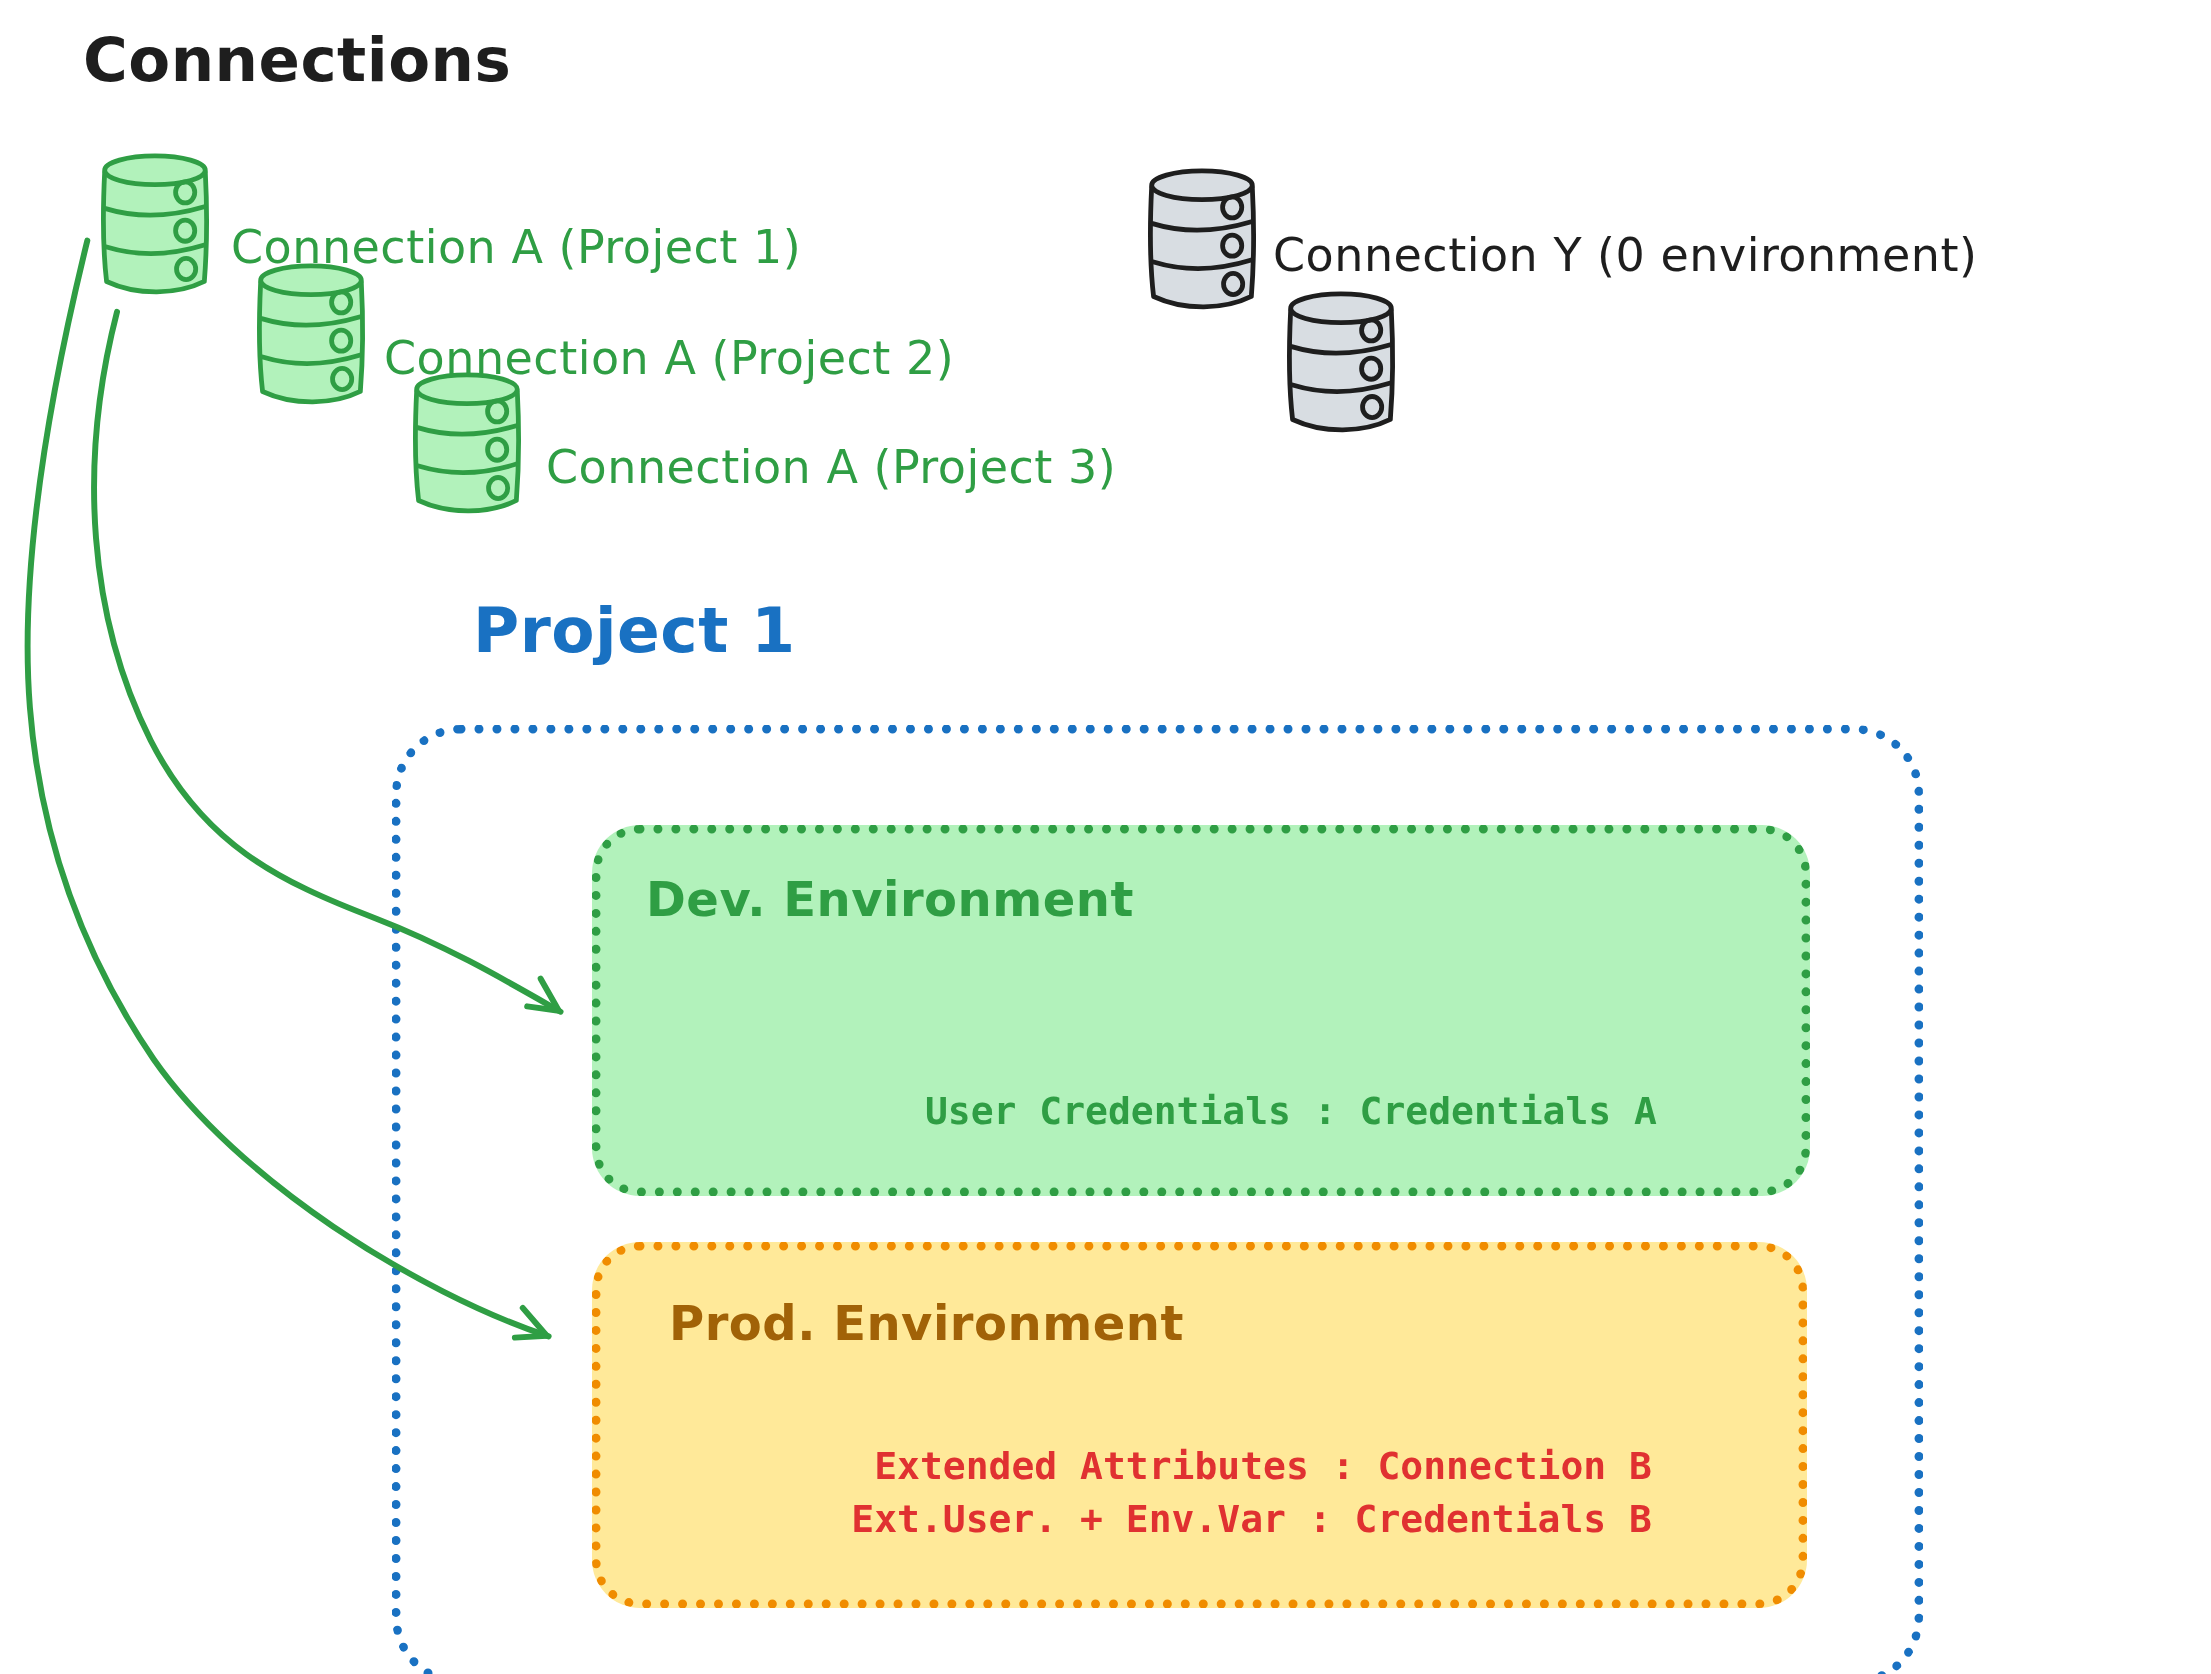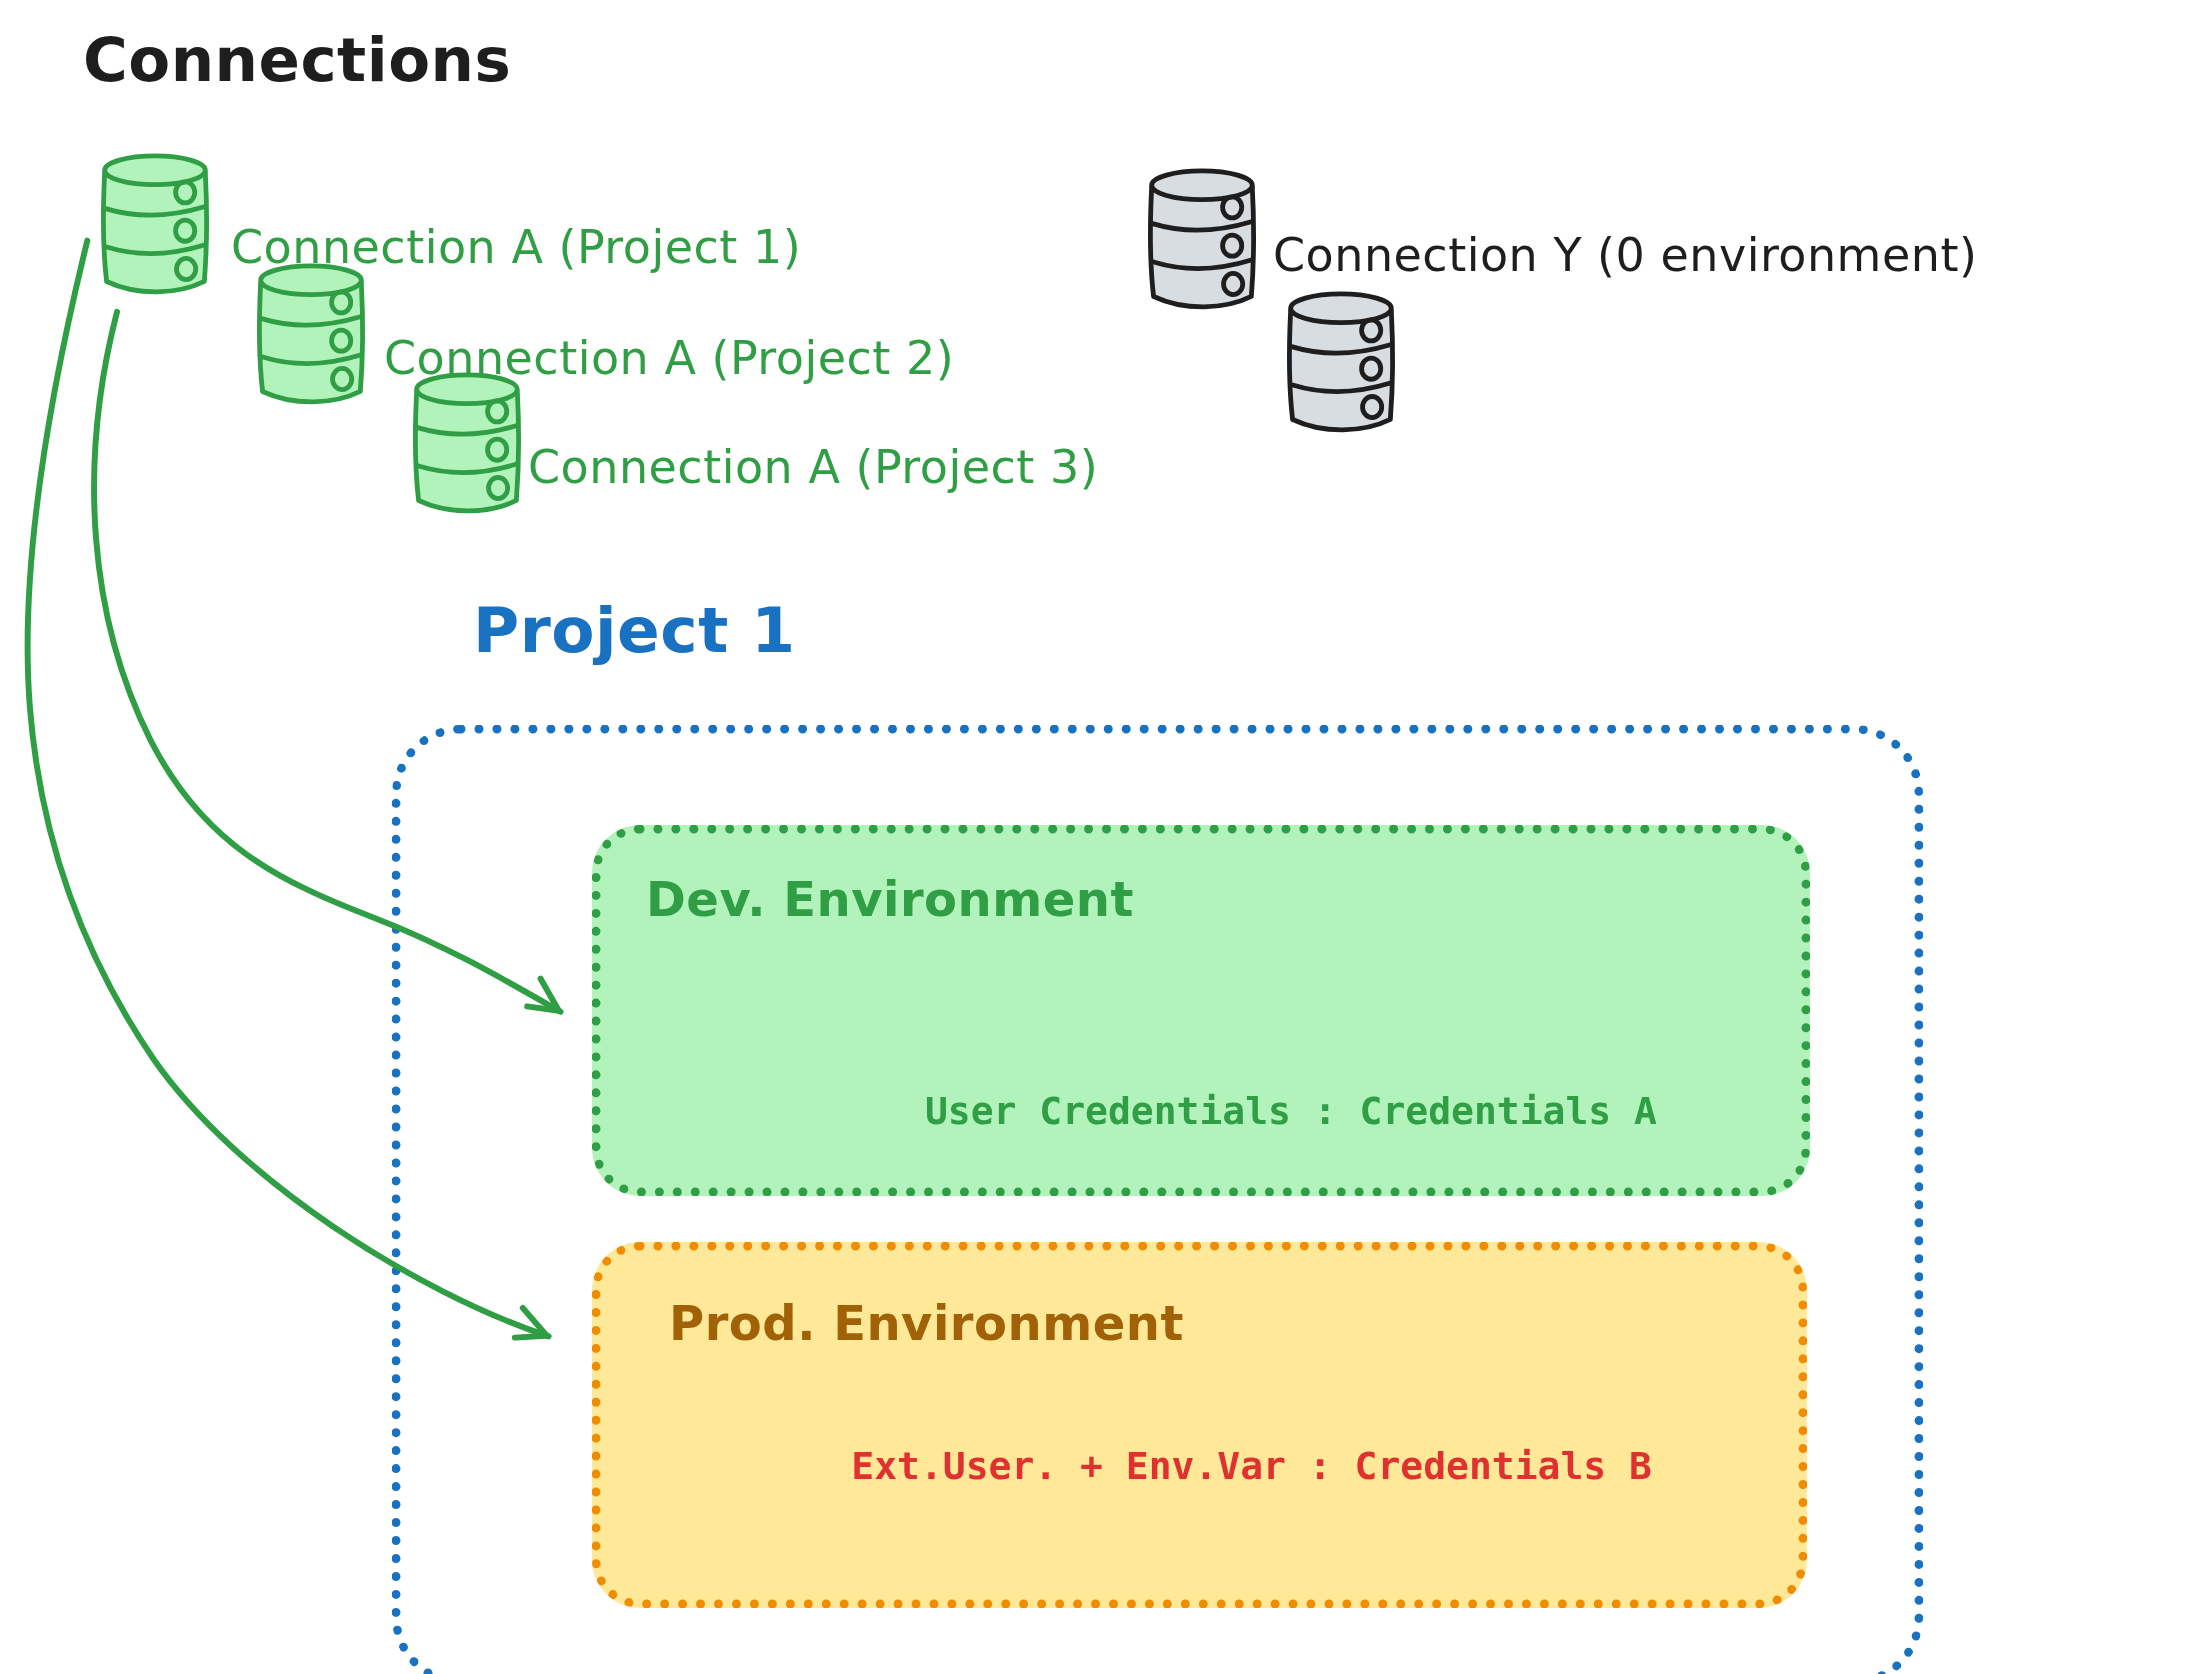--- a/index.html
+++ b/index.html
@@ -14,21 +14,21 @@
 
   .page-title{left:83px;top:24px;font-size:61px;font-weight:700;color:#1e1e1e;}
   .project-title{left:473px;top:594px;font-size:63px;font-weight:700;color:#1971c2;text-align:center;}
 
   .conn-label{font-size:46px;font-weight:500;margin-top:32px;}
   .conn-green{color:#2f9e44;}
   .conn-ink{color:#1e1e1e;}
 
   .lbl-1{left:231px;top:188px;}
   .lbl-2{left:384px;top:299px;}
-  .lbl-3{left:528px;top:408px;}
+  .lbl-3{left:546px;top:408px;}
   .lbl-y{left:1273px;top:196px;}
   .lbl-z{left:1414px;top:317px;}
 
   
   .db{position:absolute;width:115px;height:149px;}
   .db.green{--db-fill:#b2f2bb;--db-stroke:#2f9e44;}
   .db.gray{--db-fill:#d8dde2;--db-stroke:#1e1e1e;}
   .db-1{left:97px;top:149px;}
   .db-2{left:253px;top:259px;}
   .db-3{left:409px;top:368px;}
@@ -103,20 +103,21 @@
 
   <div class="abs project-box"></div>
 
   <div class="abs env-box dev-box"></div>
   <div class="abs mono dev-mapping">User Credentials : Credentials A</div>
   <div class="abs hand env-title dev-title">Dev. Environment</div>
 
   <div class="abs env-box prod-box"></div>
   <div class="abs hand env-title prod-title">Prod. Environment</div>
   <div class="abs mono prod-mapping">
+    <div>Extended Attributes : Connection B</div>
     <div>Ext.User. + Env.Var : Credentials B</div>
   </div>
 
   <svg class="abs arrow-layer" viewBox="0 0 2234 1691">
     <defs>
       <marker id="arrow-head" markerUnits="userSpaceOnUse" markerWidth="80" markerHeight="80" viewBox="-40 -40 80 80" refX="2" refY="0" orient="auto">
         <path d="M-32 -19 L0 0 L-30 12" fill="none" stroke="#2f9e44" stroke-width="6" stroke-linecap="round" stroke-linejoin="round"></path>
       </marker>
     </defs>
     <path d="M 118 315 C 78 470, 90 625, 152 748 C 205 852, 280 890, 380 928 C 450 955, 510 990, 566 1022" fill="none" stroke="#2f9e44" stroke-width="6" stroke-linecap="round" marker-end="url(#arrow-head)"></path>

